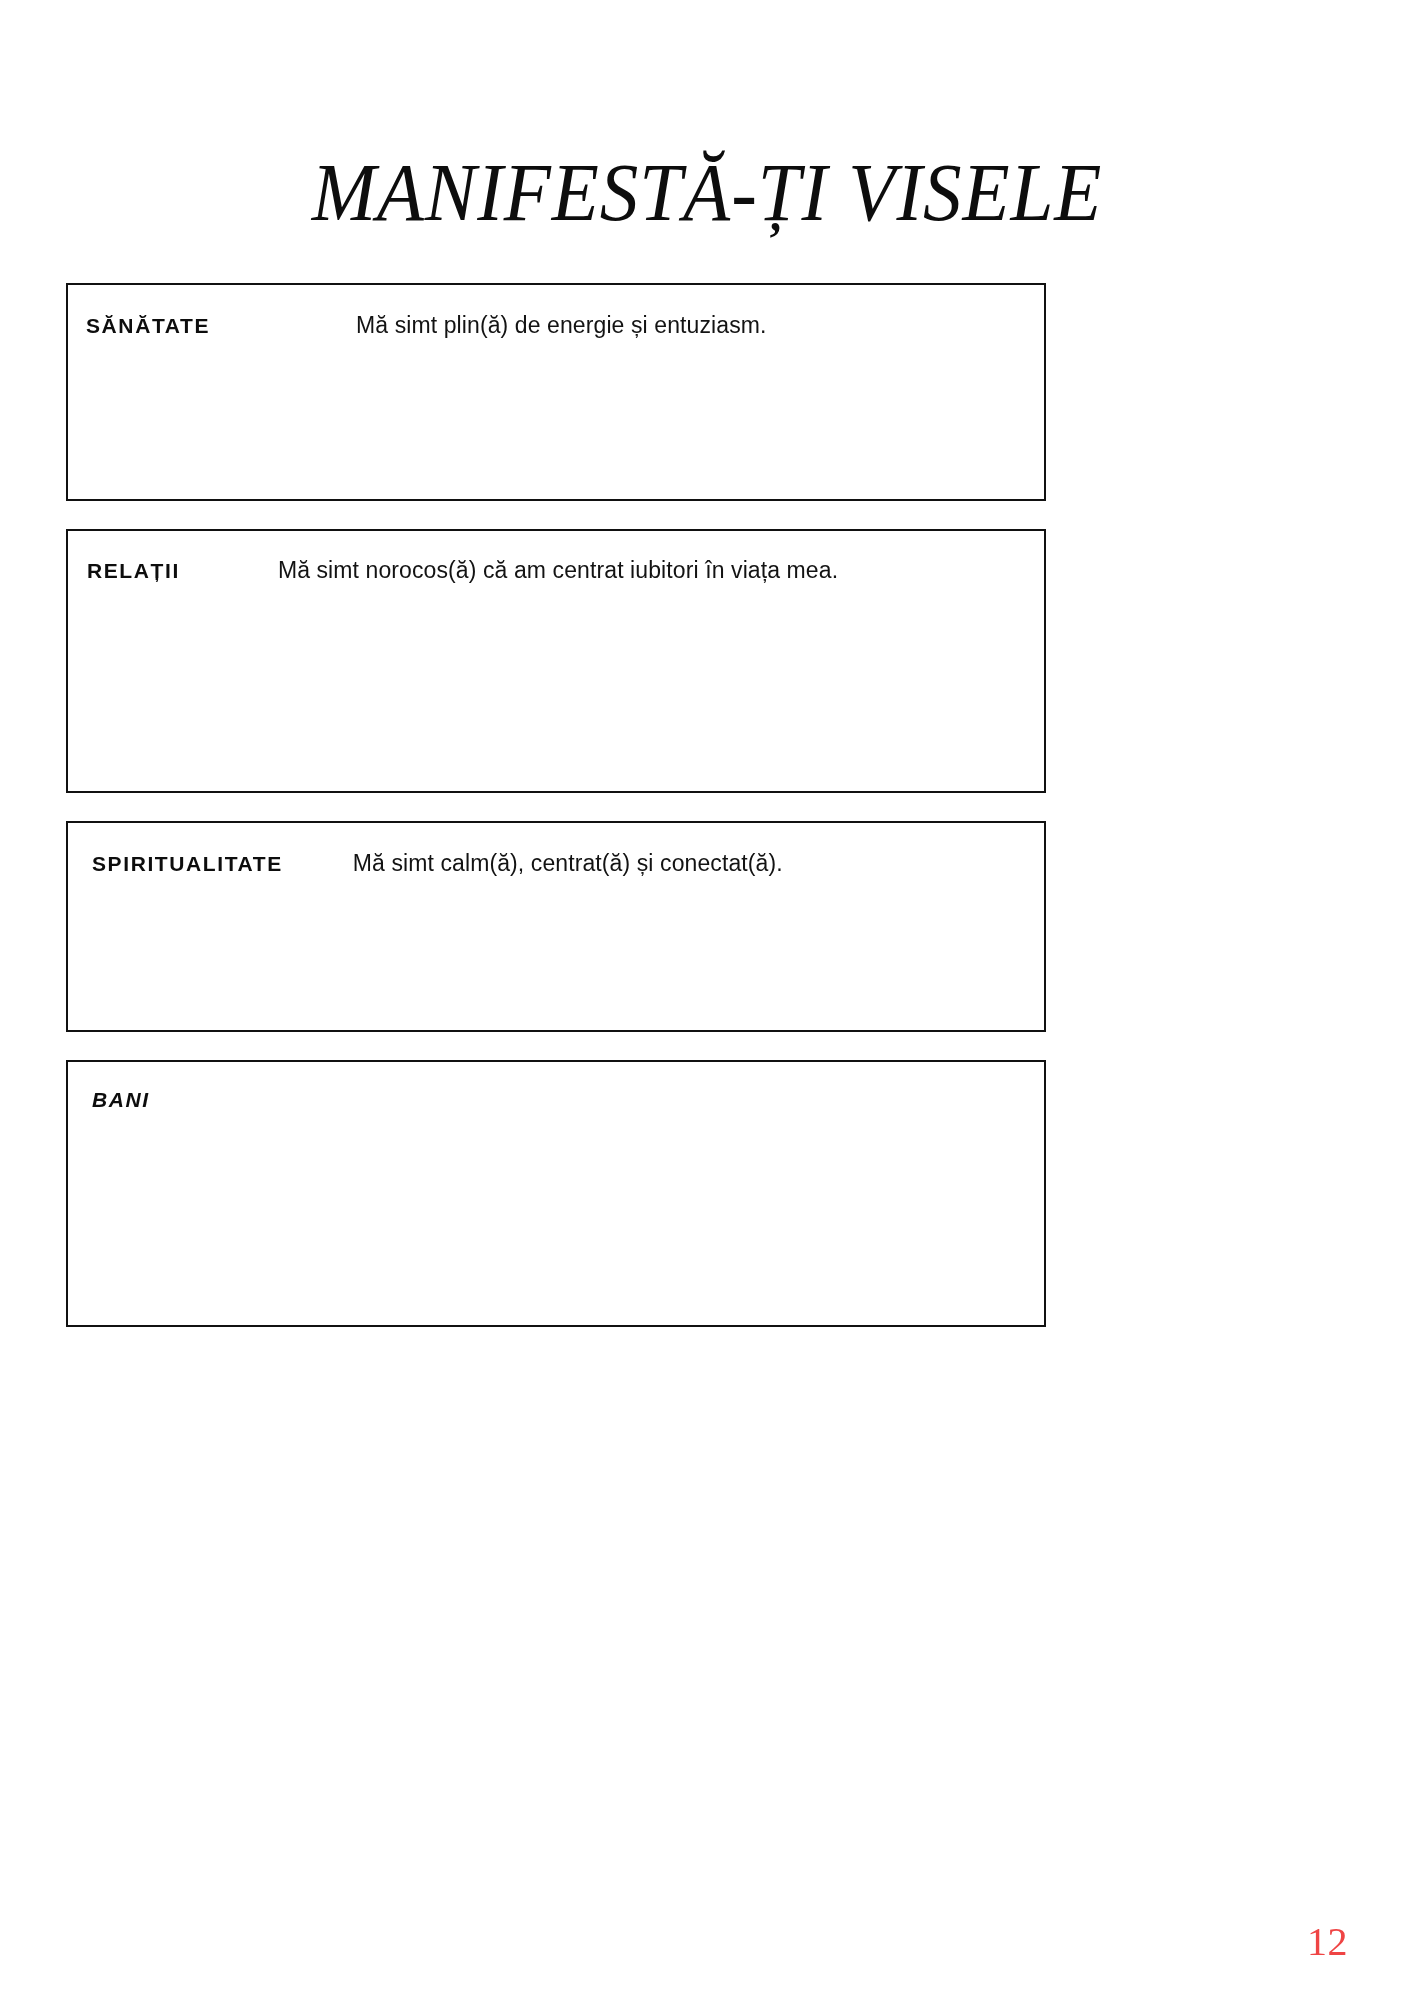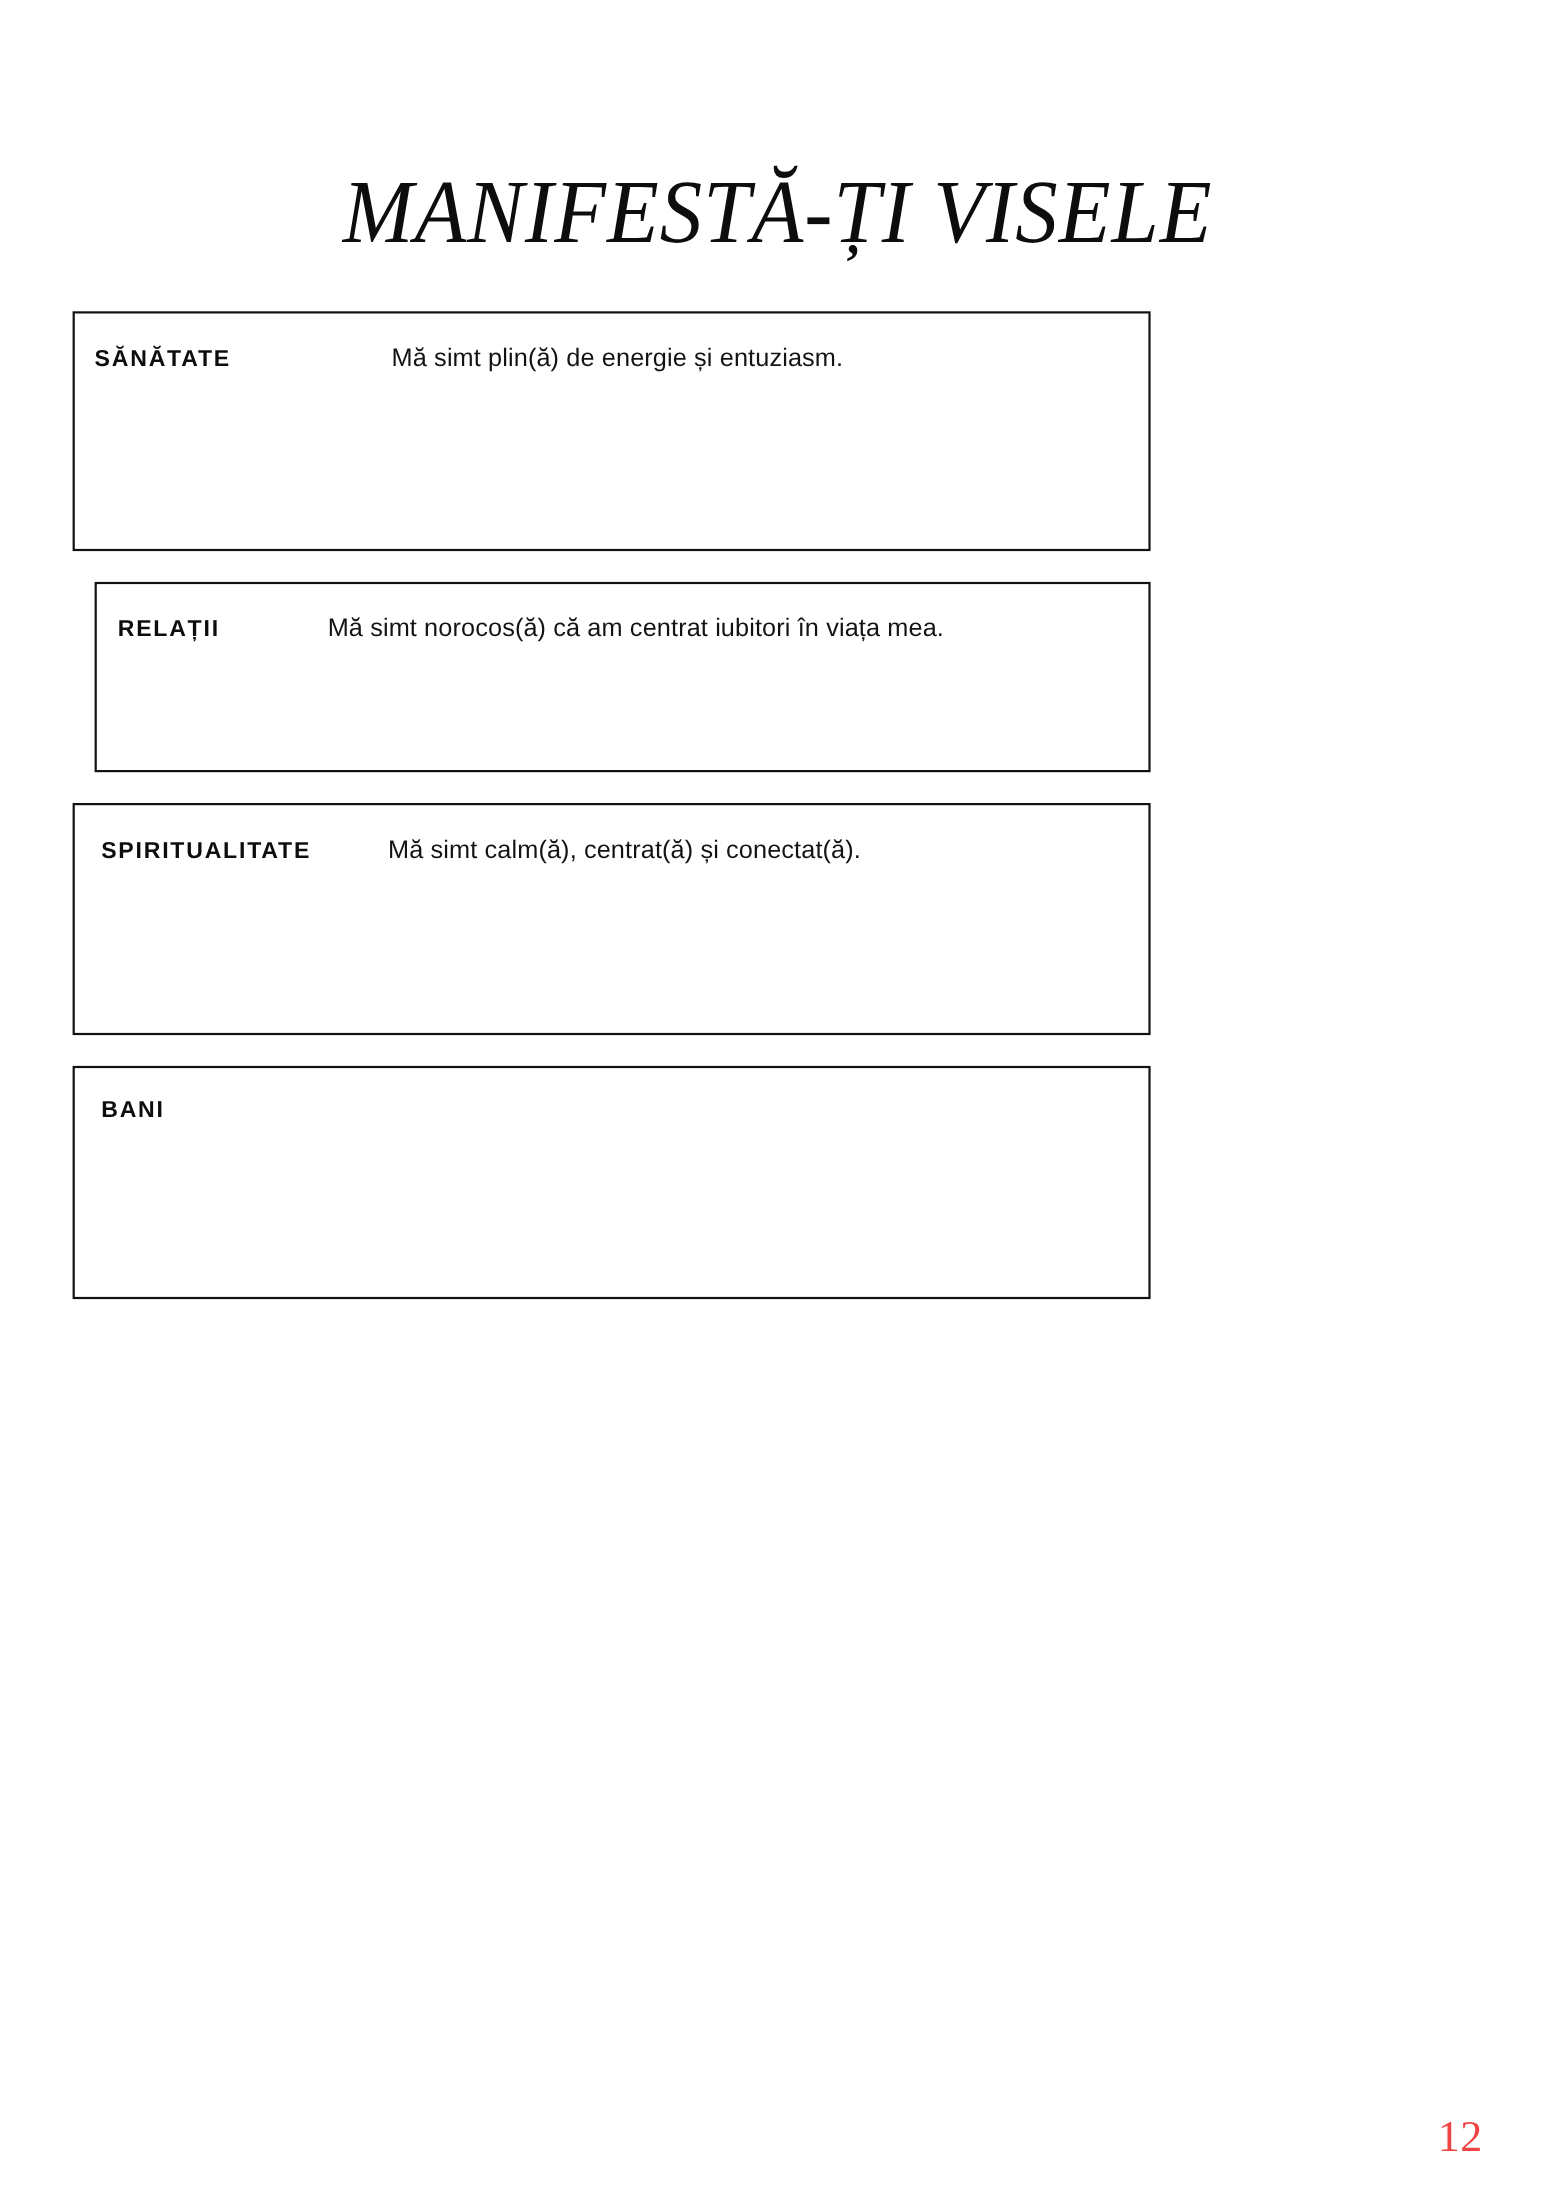--- a/index.html
+++ b/index.html
@@ -86,31 +86,31 @@
     flex: 1 1 auto;
     text-align: left;
   }
 
   
   .box-1 { height: 218px; }
   .box-1 .entry-row { padding-top: 27px; }
   .box-1 .entry-label { margin-left: 0px; }
   .box-1 .entry-text  { margin-left: 146px; }
 
-  .box-2 { height: 173px; margin-left: 20px; }
+  .box-2 { height: 264px; }
   .box-2 .entry-row { padding-top: 26px; }
   .box-2 .entry-label { margin-left: 1px; }
   .box-2 .entry-text  { margin-left: 98px; }
 
   .box-3 { height: 211px; }
   .box-3 .entry-row { padding-top: 27px; }
   .box-3 .entry-label { margin-left: 6px; }
   .box-3 .entry-text  { margin-left: 70px; }
 
-  .box-4 { height: 212px; }
+  .box-4 { height: 267px; font-style: italic; }
   .box-4 .entry-row { padding-top: 26px; }
   .box-4 .entry-label { margin-left: 6px; }
   .box-4 .entry-text  { margin-left: 210px; }
 
   .box-5 { height: 205px; }
   .box-5 .entry-row { padding-top: 26px; }
   .box-5 .entry-label { margin-left: 8px; }
   .box-5 .entry-text  { margin-left: 132px; }
 
   

